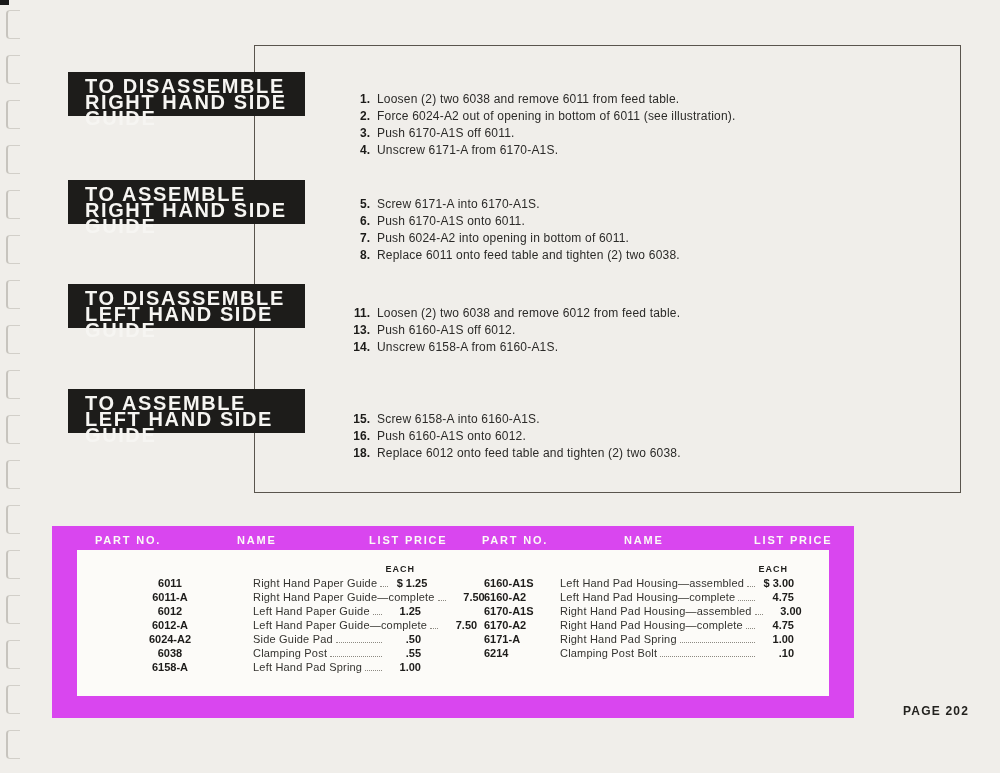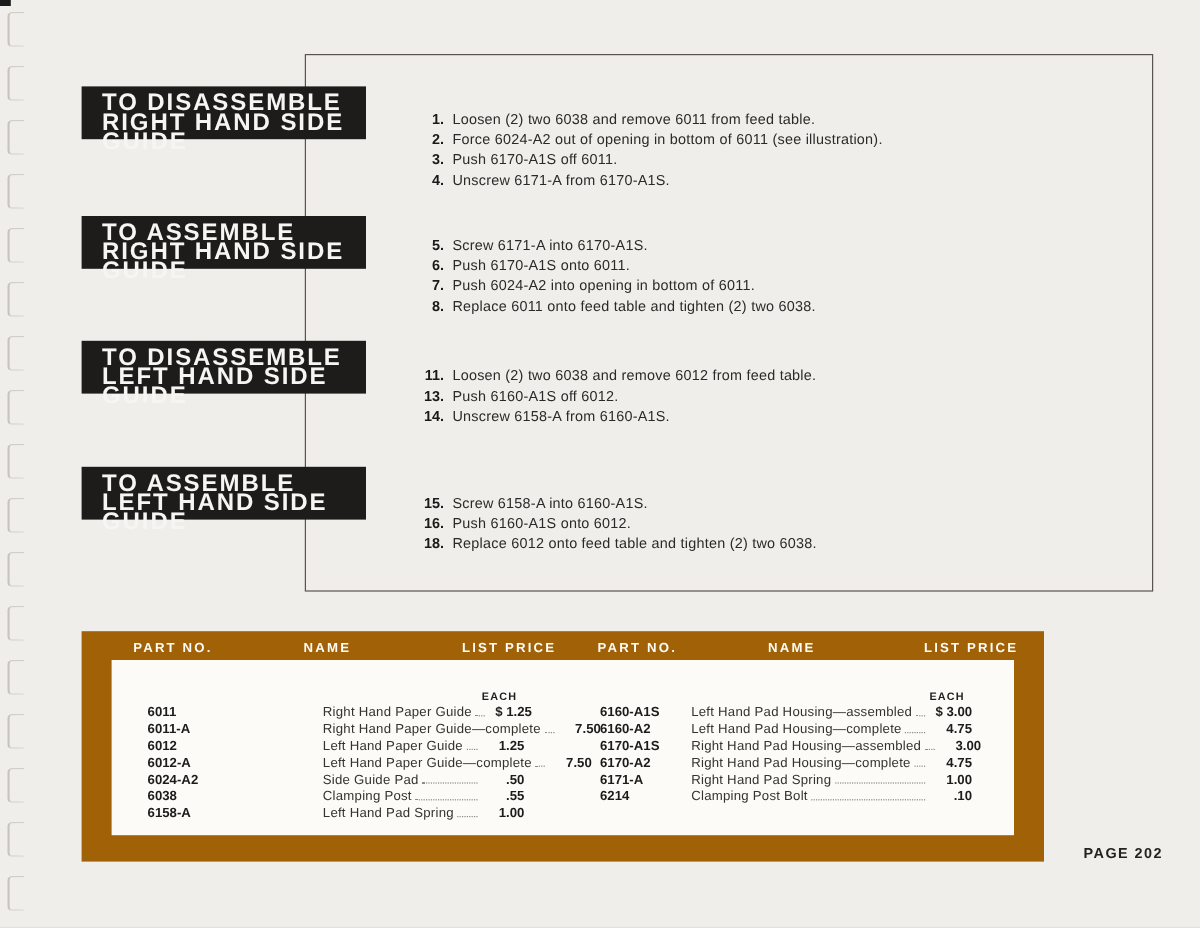--- a/index.html
+++ b/index.html
@@ -21,30 +21,30 @@
   .hblock {
     position:absolute; left:68px; width:237px; height:44px;
     background:#1d1c1a; color:#f6f5f2;
     padding:6px 0 0 17px; box-sizing:border-box; z-index:2;
   }
   .hblock .hline { display:block; font-weight:bold; font-size:20px; line-height:16px; letter-spacing:1.6px; }
   .steps { position:absolute; left:345px; z-index:2; }
   .step { display:flex; height:17px; font-size:12px; color:#2b2a28; }
   .step .n { width:25px; text-align:right; font-weight:bold; margin-right:7px; color:#1b1a18; flex:0 0 auto; }
   .step .t { letter-spacing:0.2px; white-space:nowrap; }
-  .ptable { position:absolute; left:68px; top:526px; width:802px; height:192px; background:#a16207; z-index:2; }
+  .ptable { position:absolute; left:52px; top:526px; width:802px; height:192px; background:#d946ef; z-index:2; }
   .thead-label { position:absolute; top:8px; color:#fbfaf7; font-size:11px; font-weight:bold; letter-spacing:1.8px; white-space:nowrap; }
   .panel { position:absolute; left:25px; top:24px; width:752px; height:146px; background:#fcfbf8; }
   .pcol { position:absolute; top:14px; }
   .pcol-left { left:30px; width:314px; }
   .pcol-right { left:407px; width:310px; }
-  .each { text-align:right; font-size:9px; font-weight:bold; letter-spacing:1px; color:#1f1e1c; padding-right:6px; height:13px;margin-top:11px; }
+  .each { text-align:right; font-size:9px; font-weight:bold; letter-spacing:1px; color:#1f1e1c; padding-right:6px; height:13px; }
   .prow { display:flex; height:14px; font-size:11px; color:#34332f; align-items:baseline; }
   .prow .part { font-weight:bold; color:#1d1c1a; flex:0 0 auto; white-space:nowrap; }
-  .pcol-left .part { width:126px; }
+  .pcol-left .part { width:126px;text-align:center; }
   .pcol-right .part { width:56px; }
   .prow .name { white-space:nowrap; letter-spacing:0.2px;margin-left:20px; }
   .prow .dots { flex:1; border-bottom:1px dotted #8d8a82; margin:0 3px 3px 3px; min-width:8px; }
   .prow .price { font-weight:bold; text-align:right; min-width:36px; color:#1d1c1a; flex:0 0 auto; }
   .page-num { position:absolute; left:903px; top:704px; font-size:12px; font-weight:bold; letter-spacing:1.2px; color:#23221f; }
 </style>
 </head>
 <body>
 
 <div class="page">

